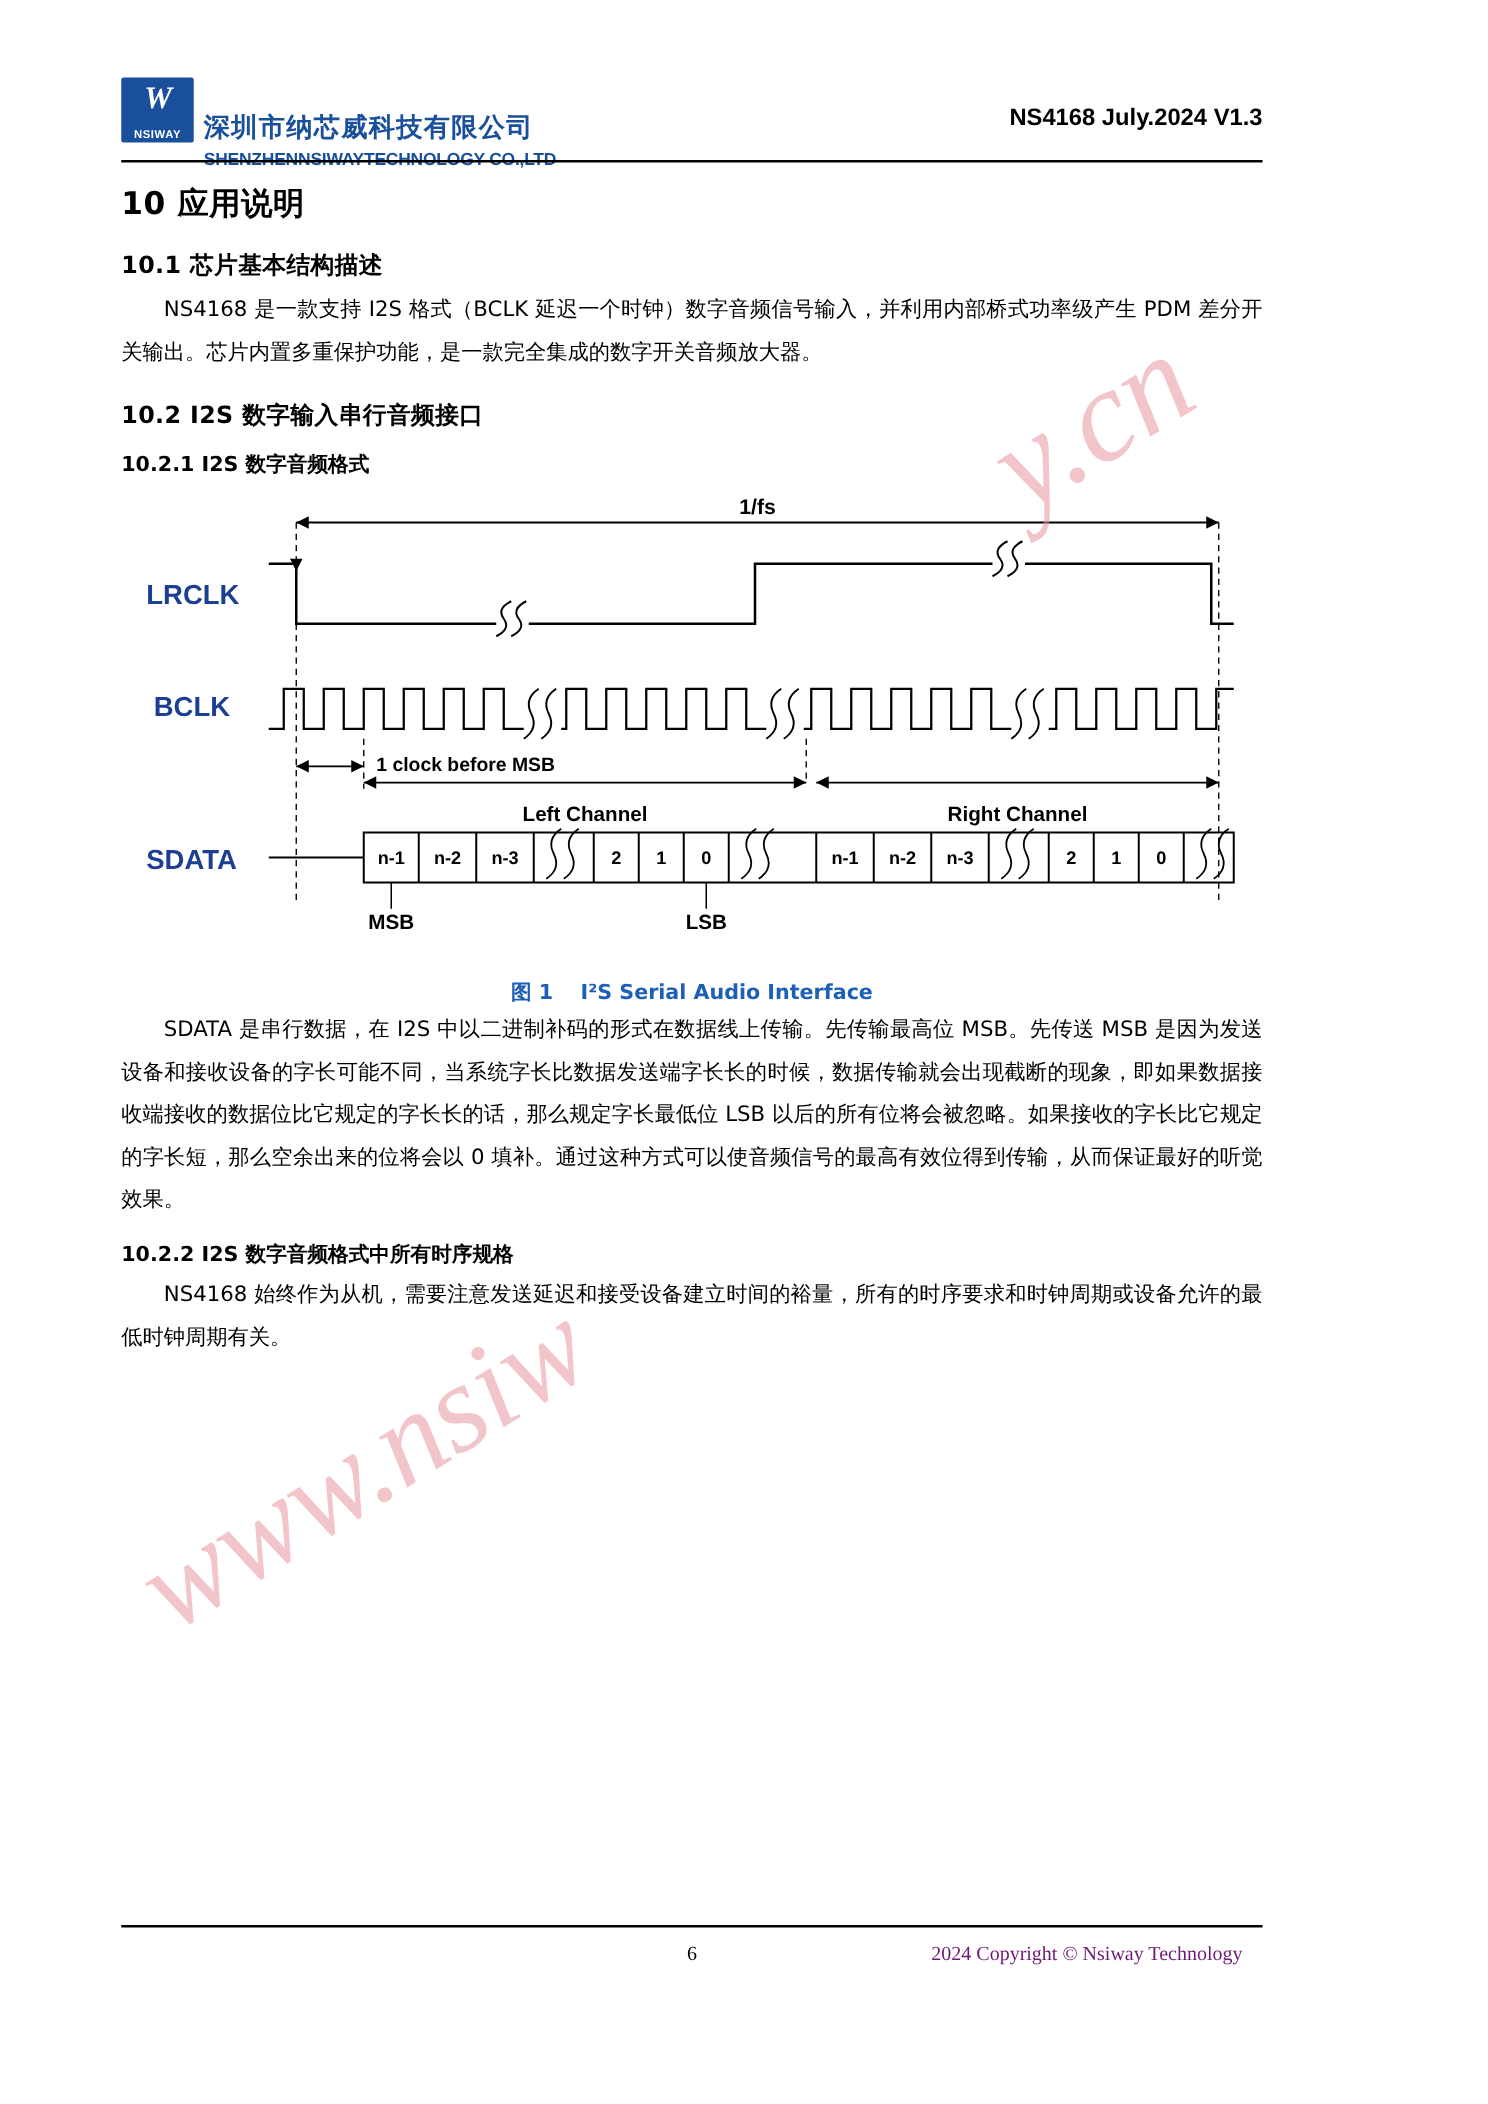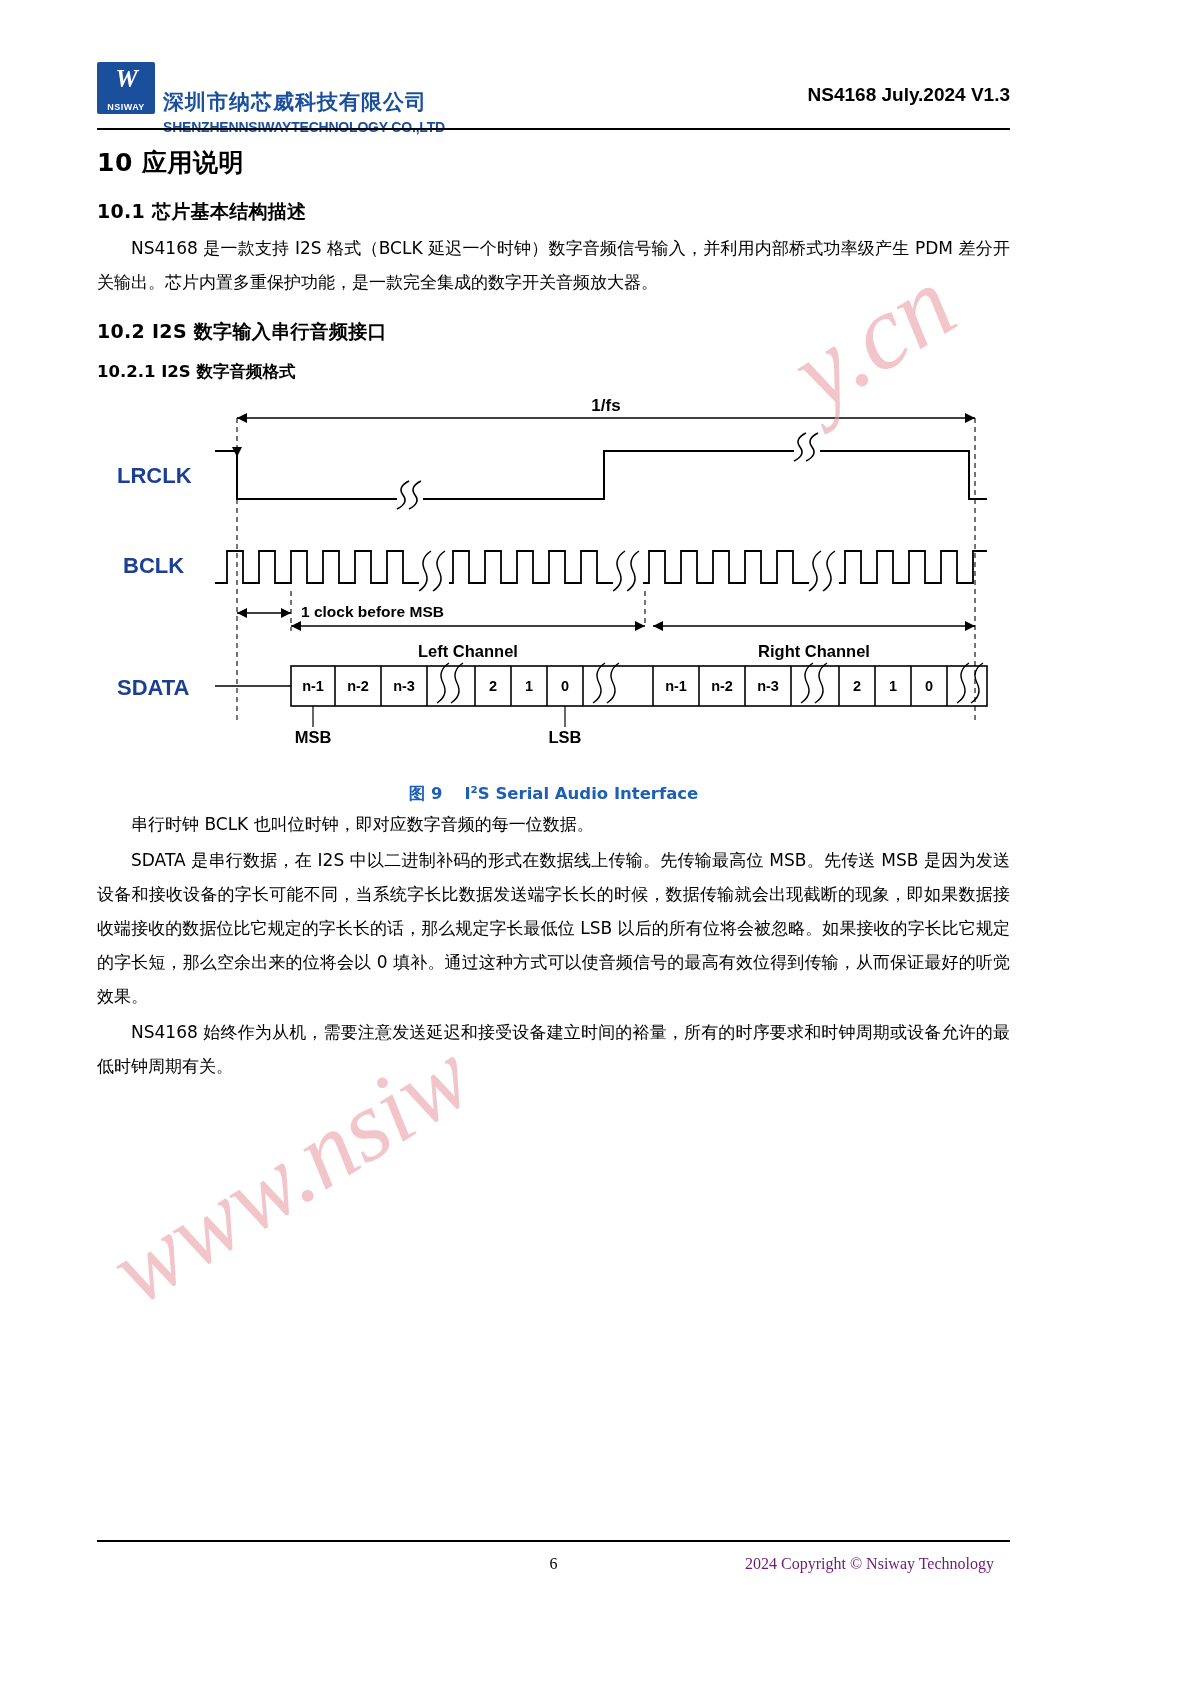--- a/index.html
+++ b/index.html
@@ -359,26 +359,26 @@
           <text x="760" y="300" font-size="14.5" font-weight="bold" text-anchor="middle">2</text>
           <text x="796" y="300" font-size="14.5" font-weight="bold" text-anchor="middle">1</text>
           <text x="832" y="300" font-size="14.5" font-weight="bold" text-anchor="middle">0</text>
 
           <text x="216" y="352" font-size="16.5" font-weight="bold" text-anchor="middle">MSB</text>
           <text x="468" y="352" font-size="16.5" font-weight="bold" text-anchor="middle">LSB</text>
         </g>
       </svg>
     </div>
     <div class="figcaption">
-      <span class="num">图 9</span><span>I²S Serial Audio Interface</span>
+      <span class="num">图 1</span><span>I²S Serial Audio Interface</span>
     </div>
 
-    <p class="body">串行时钟 BCLK 也叫位时钟，即对应数字音频的每一位数据。</p>
     <p class="body">SDATA 是串行数据，在 I2S 中以二进制补码的形式在数据线上传输。先传输最高位 MSB。先传送 MSB 是因为发送设备和接收设备的字长可能不同，当系统字长比数据发送端字长长的时候，数据传输就会出现截断的现象，即如果数据接收端接收的数据位比它规定的字长长的话，那么规定字长最低位 LSB 以后的所有位将会被忽略。如果接收的字长比它规定的字长短，那么空余出来的位将会以 0 填补。通过这种方式可以使音频信号的最高有效位得到传输，从而保证最好的听觉效果。</p>
 
+    <h3 class="sec">10.2.2 I2S 数字音频格式中所有时序规格</h3>
     <p class="body">NS4168 始终作为从机，需要注意发送延迟和接受设备建立时间的裕量，所有的时序要求和时钟周期或设备允许的最低时钟周期有关。</p>
   </div>
 
   <div class="watermark">
     <div class="wm-text wm1">y.cn</div>
     <div class="wm-text wm2">www.nsiw</div>
   </div>
 
   <div class="footer-rule"></div>
   <div class="footer">

